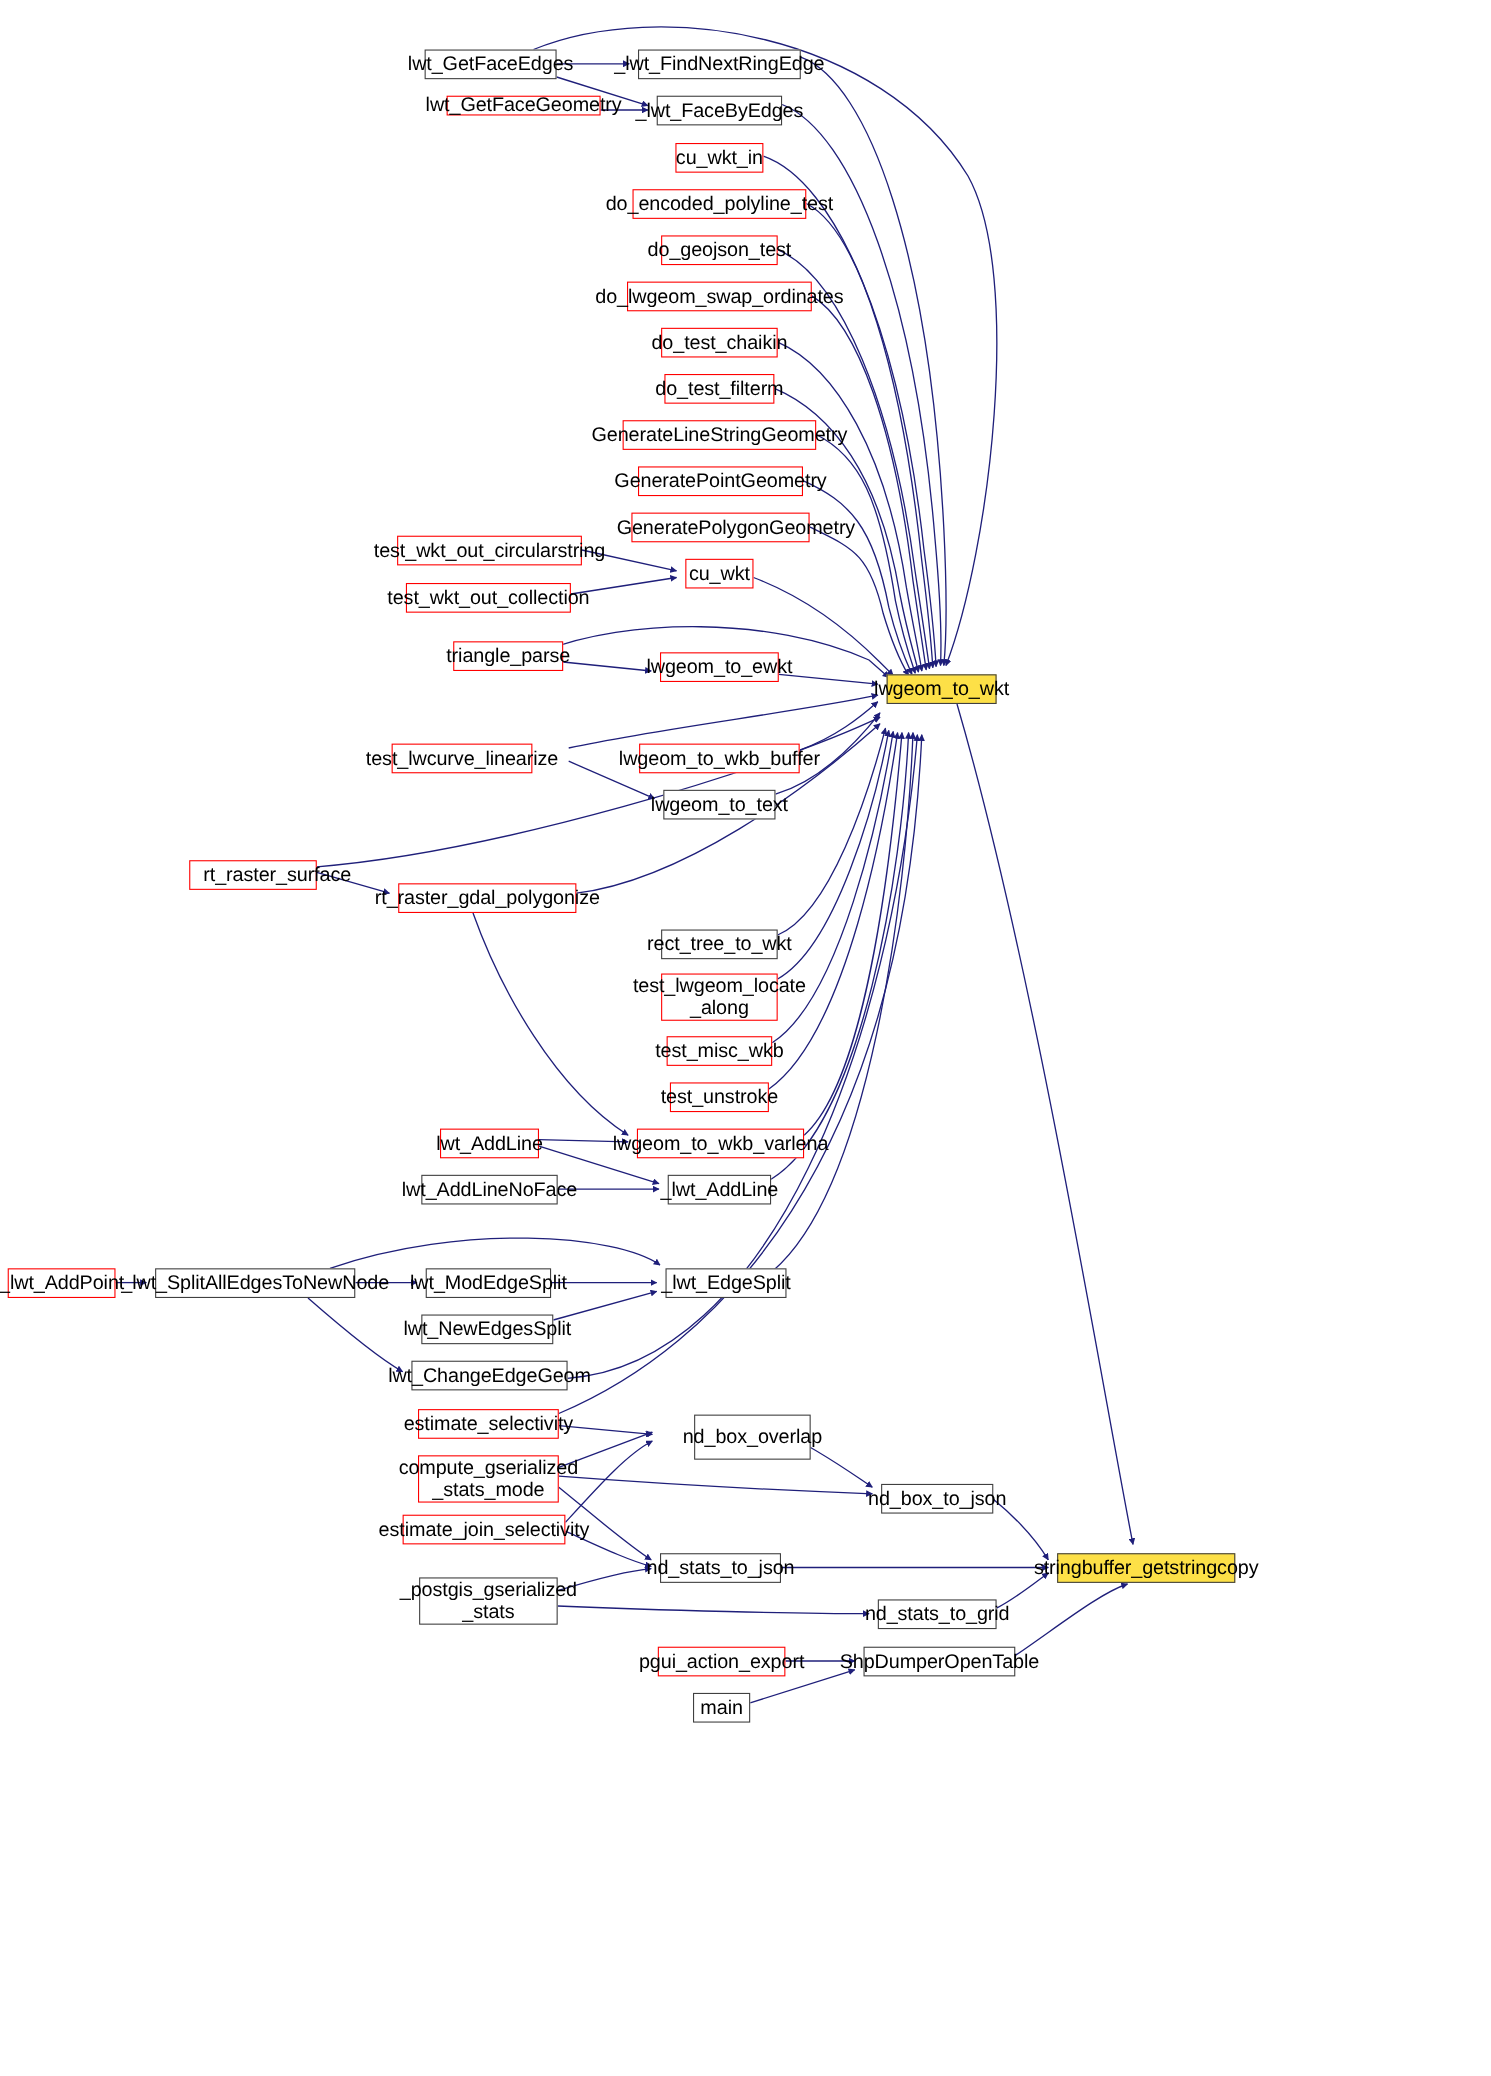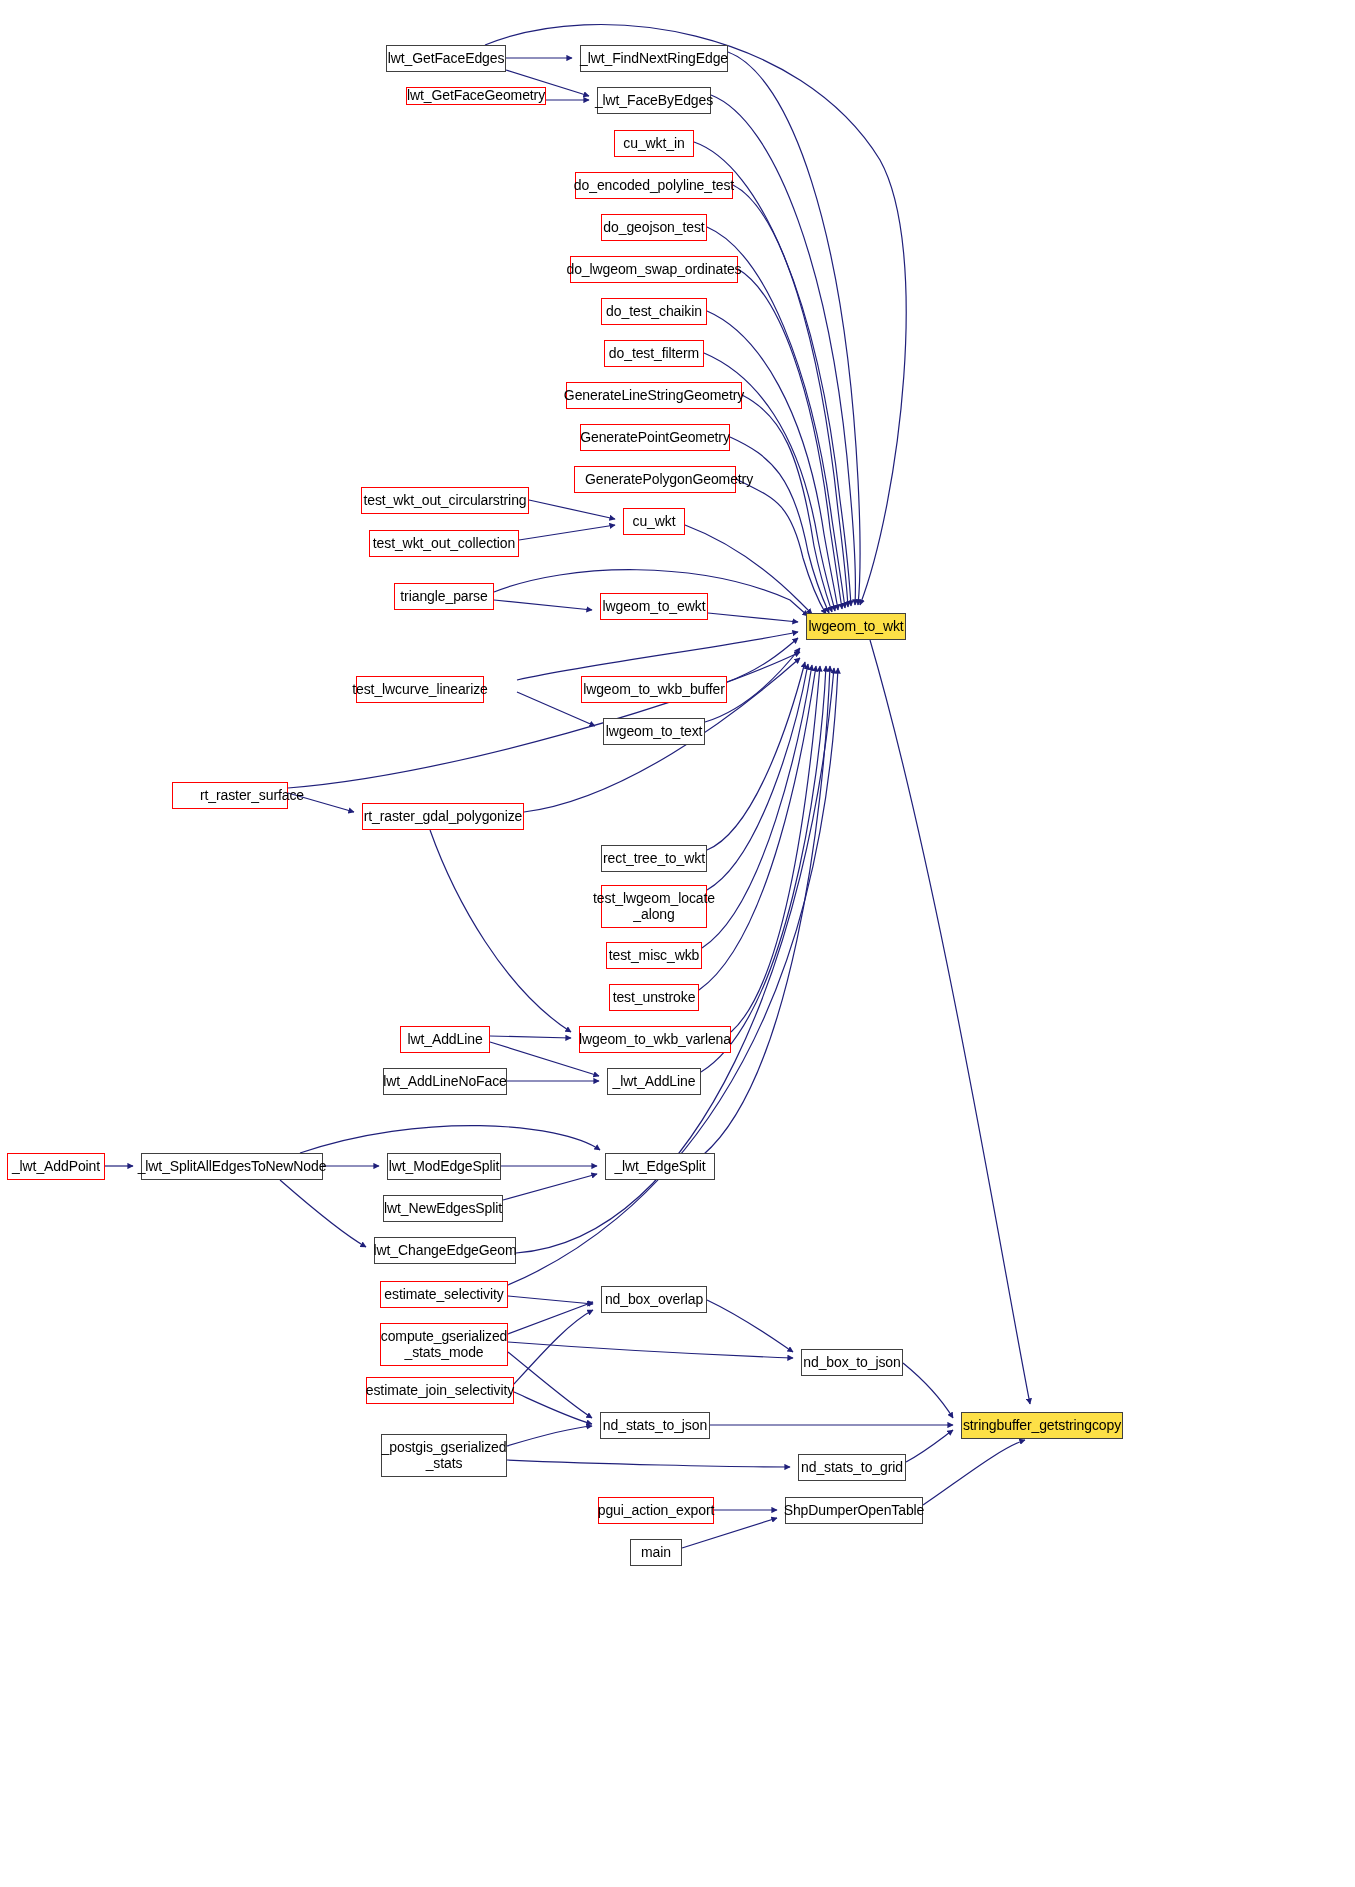--- a/index.html
+++ b/index.html
@@ -29,21 +29,21 @@
   .node {
     position: absolute;
     box-sizing: border-box;
     display: flex;
     align-items: center;
     justify-content: center;
     text-align: center;
     background: #ffffff;
     border: 1px solid #000000;
     font-family: "Liberation Sans", sans-serif;
-    font-size: 14px;
+    font-size: 18px;
     line-height: 1.08;
     color: #000000;
     white-space: pre-line;
     z-index: 5;
     letter-spacing: -0.1px;
   }
   .node.red {
     border-color: #ff0000;
   }
   .node.dark {
@@ -140,21 +140,21 @@
       <div class="node red" style="left: 601px; top: 214px; width: 106px; height: 27px;">do_geojson_test</div>
       <div class="node red" style="left: 570px; top: 256px; width: 168px; height: 27px;">do_lwgeom_swap_ordinates</div>
       <div class="node red" style="left: 601px; top: 298px; width: 106px; height: 27px;">do_test_chaikin</div>
       <div class="node red" style="left: 604px; top: 340px; width: 100px; height: 27px;">do_test_filterm</div>
       <div class="node red" style="left: 566px; top: 382px; width: 176px; height: 27px;">GenerateLineStringGeometry</div>
       <div class="node red" style="left: 580px; top: 424px; width: 150px; height: 27px;">GeneratePointGeometry</div>
       <div class="node red" style="left: 574px; top: 466px; width: 162px; height: 27px; padding-left: 28px;">GeneratePolygonGeometry</div>
       <div class="node red" style="left: 361px; top: 487px; width: 168px; height: 27px;">test_wkt_out_circularstring</div>
       <div class="node red" style="left: 623px; top: 508px; width: 62px; height: 27px;">cu_wkt</div>
       <div class="node red" style="left: 369px; top: 530px; width: 150px; height: 27px;">test_wkt_out_collection</div>
-      <div class="node red" style="left: 394px; top: 583px; width: 100px; height: 27px;">triangle_parse</div>
+      <div class="node red" style="left: 412px; top: 583px; width: 100px; height: 27px;">triangle_parse</div>
       <div class="node red" style="left: 600px; top: 593px; width: 108px; height: 27px;">lwgeom_to_ewkt</div>
       <div class="node focus" style="left: 806px; top: 613px; width: 100px; height: 27px;">lwgeom_to_wkt</div>
       <div class="node red" style="left: 356px; top: 676px; width: 128px; height: 27px; text-align: center;">test_lwcurve_linearize</div>
       <div class="node red" style="left: 581px; top: 676px; width: 146px; height: 27px;">lwgeom_to_wkb_buffer</div>
       <div class="node dark" style="left: 603px; top: 718px; width: 102px; height: 27px;">lwgeom_to_text</div>
       <div class="node red" style="left: 172px; top: 782px; width: 116px; height: 27px; padding-left: 44px;">rt_raster_surface</div>
       <div class="node red" style="left: 362px; top: 803px; width: 162px; height: 27px;">rt_raster_gdal_polygonize</div>
       <div class="node dark" style="left: 601px; top: 845px; width: 106px; height: 27px;">rect_tree_to_wkt</div>
       <div class="node red" style="left: 601px; top: 885px; width: 106px; height: 43px;">test_lwgeom_locate
 _along</div>
@@ -164,21 +164,21 @@
       <div class="node red" style="left: 400px; top: 1026px; width: 90px; height: 27px;">lwt_AddLine</div>
       <div class="node dark" style="left: 383px; top: 1068px; width: 124px; height: 27px;">lwt_AddLineNoFace</div>
       <div class="node dark" style="left: 607px; top: 1068px; width: 94px; height: 27px;">_lwt_AddLine</div>
       <div class="node red" style="left: 7px; top: 1153px; width: 98px; height: 27px;">_lwt_AddPoint</div>
       <div class="node dark" style="left: 141px; top: 1153px; width: 182px; height: 27px;">_lwt_SplitAllEdgesToNewNode</div>
       <div class="node dark" style="left: 387px; top: 1153px; width: 114px; height: 27px;">lwt_ModEdgeSplit</div>
       <div class="node dark" style="left: 605px; top: 1153px; width: 110px; height: 27px;">_lwt_EdgeSplit</div>
       <div class="node dark" style="left: 383px; top: 1195px; width: 120px; height: 27px;">lwt_NewEdgesSplit</div>
       <div class="node dark" style="left: 374px; top: 1237px; width: 142px; height: 27px;">lwt_ChangeEdgeGeom</div>
       <div class="node red" style="left: 380px; top: 1281px; width: 128px; height: 27px;">estimate_selectivity</div>
-      <div class="node dark" style="left: 601px; top: 1286px; width: 106px; height: 27px;">nd_box_overlap</div>
+      <div class="node dark" style="left: 631px; top: 1286px; width: 106px; height: 41px;">nd_box_overlap</div>
       <div class="node red" style="left: 380px; top: 1323px; width: 128px; height: 43px;">compute_gserialized
 _stats_mode</div>
       <div class="node dark" style="left: 801px; top: 1349px; width: 102px; height: 27px;">nd_box_to_json</div>
       <div class="node red" style="left: 366px; top: 1377px; width: 148px; height: 27px;">estimate_join_selectivity</div>
       <div class="node dark" style="left: 600px; top: 1412px; width: 110px; height: 27px;">nd_stats_to_json</div>
       <div class="node focus" style="left: 961px; top: 1412px; width: 162px; height: 27px;">stringbuffer_getstringcopy</div>
       <div class="node dark" style="left: 381px; top: 1434px; width: 126px; height: 43px;">_postgis_gserialized
 _stats</div>
       <div class="node dark" style="left: 798px; top: 1454px; width: 108px; height: 27px;">nd_stats_to_grid</div>
       <div class="node red" style="left: 598px; top: 1497px; width: 116px; height: 27px;">pgui_action_export</div>

